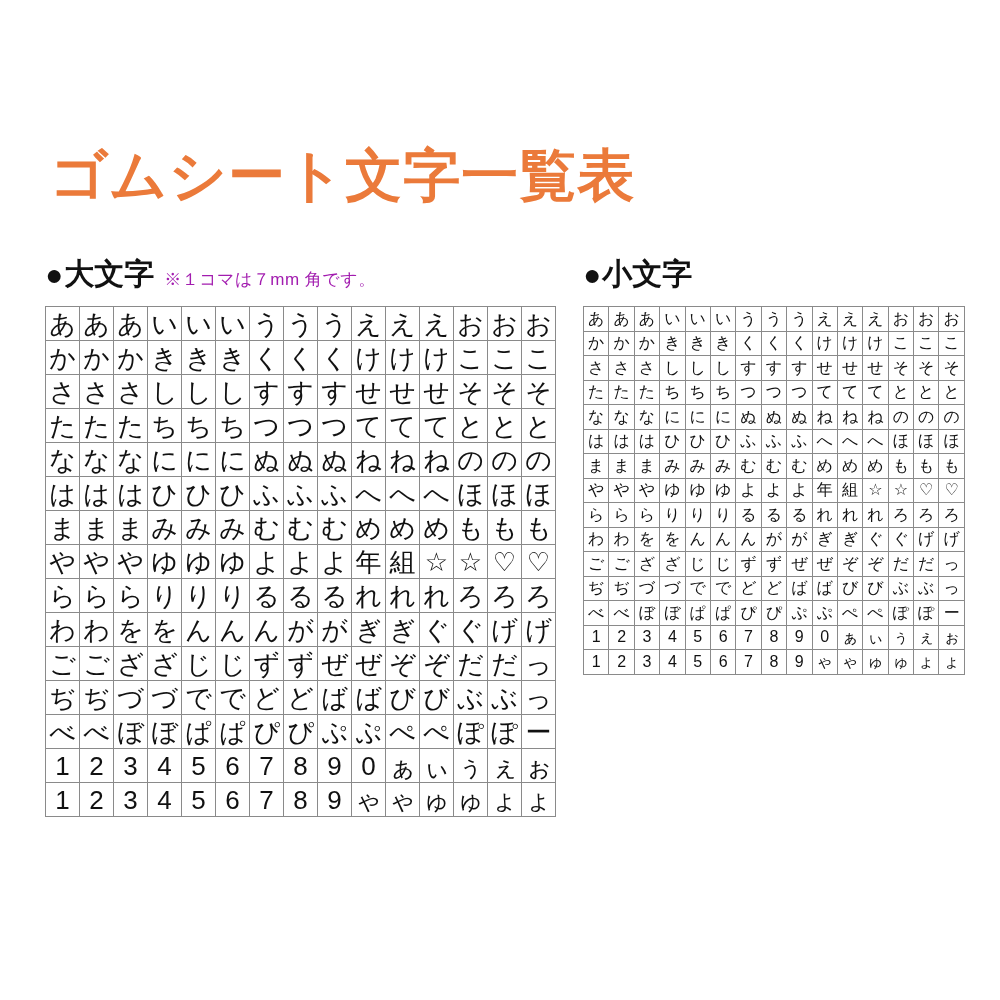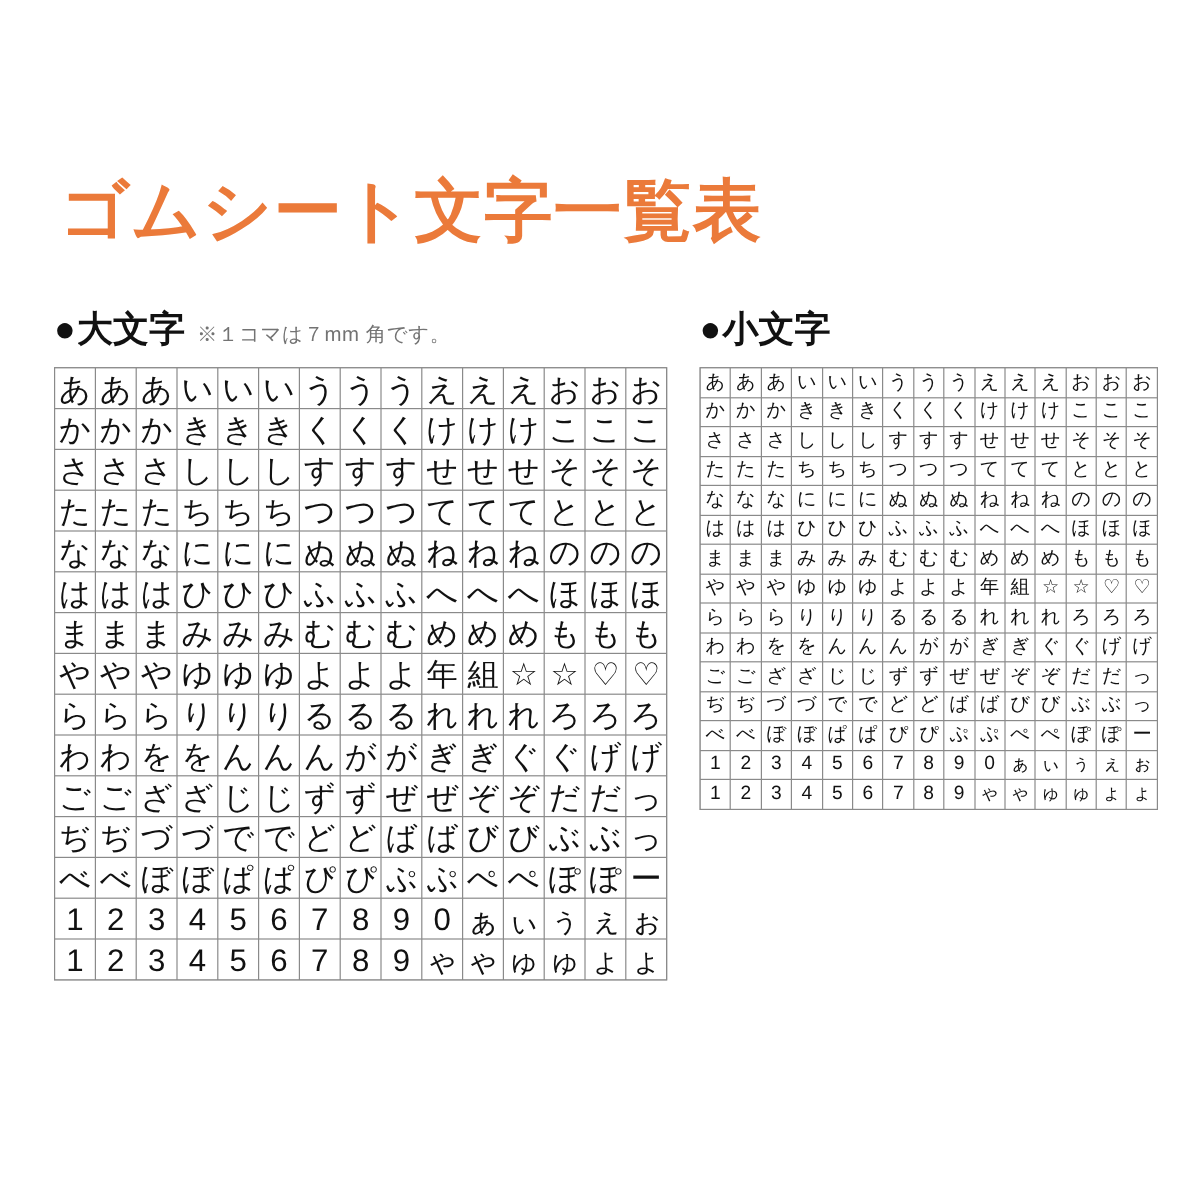--- a/index.html
+++ b/index.html
@@ -40,21 +40,21 @@
     display: flex;
     align-items: center;
     gap: 1px;
   }
   .bullet {
     font-size: 30px;
     line-height: 1;
   }
   .section-note {
     font-size: 17px;
-    color: #737373;
+    color: #a21caf;
     letter-spacing: 0.5px;
   }
   .char-grid {
     display: grid;
     gap: 1px;
     background: #8a8a8a;
     border: 1px solid #8a8a8a;
     width: -moz-fit-content;
     width: fit-content;
   }

